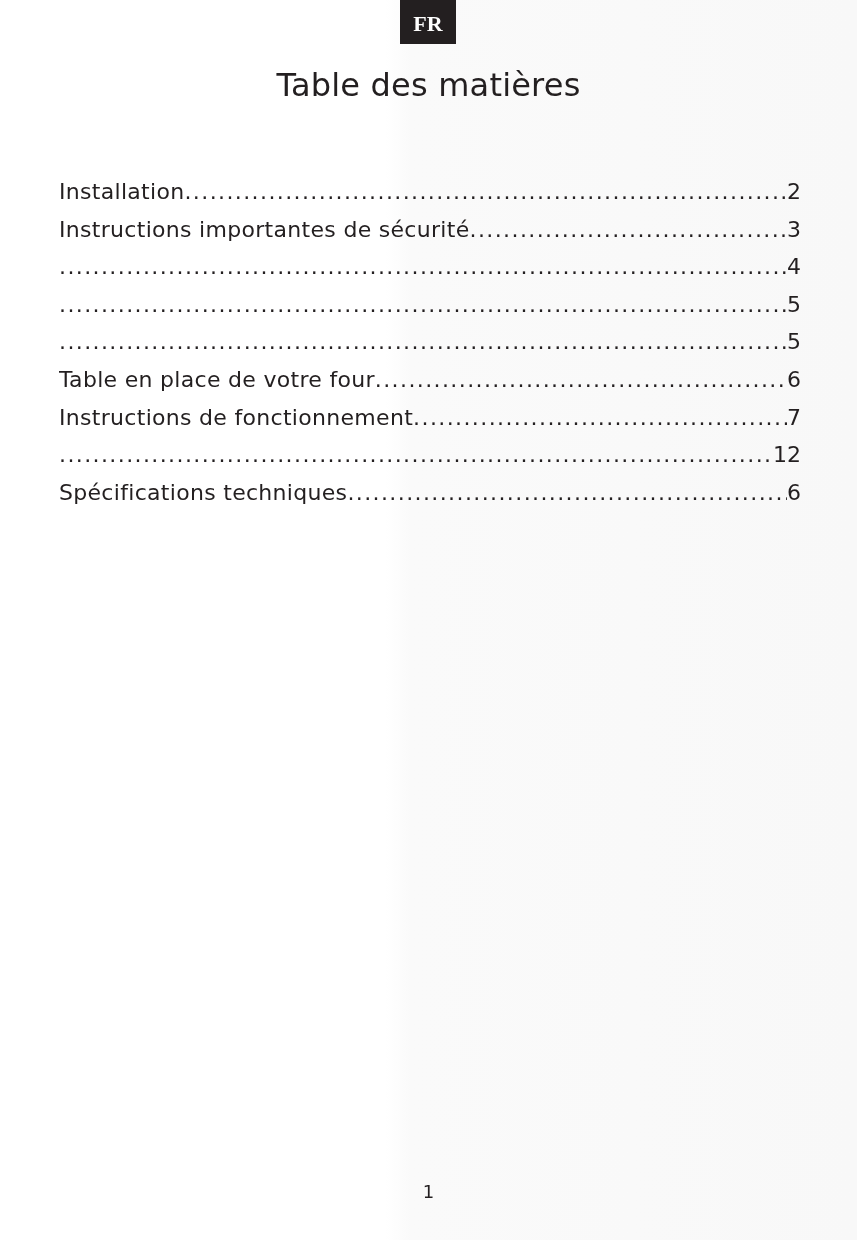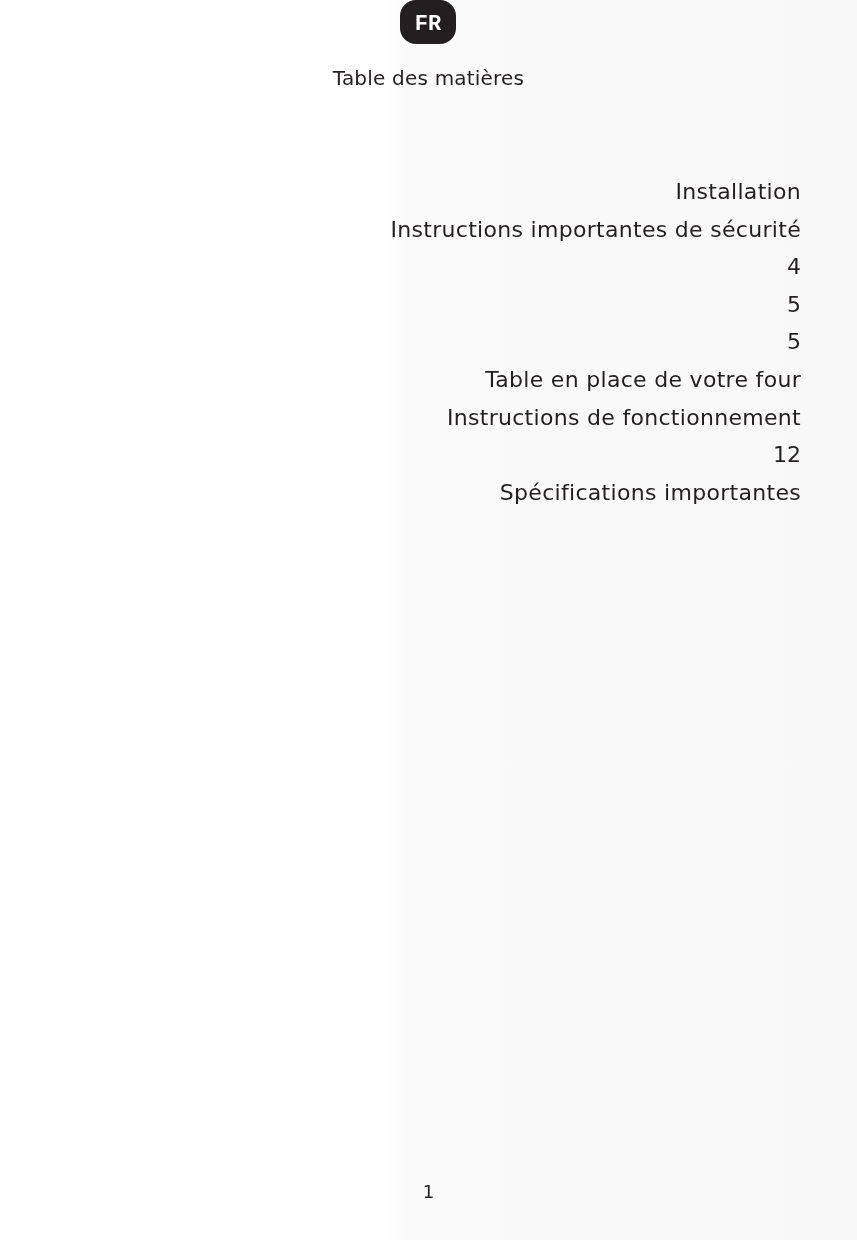--- a/index.html
+++ b/index.html
@@ -16,61 +16,59 @@
       color: #231f20;
     }
     .lang-badge {
       position: absolute;
       left: 400px;
       top: 0;
       width: 56px;
       height: 44px;
       background: #231f20;
       color: #ffffff;
-      font-family: Liberation Mono, monospace;
+      font-family: Liberation Serif, serif;
       font-weight: bold;
       font-size: 22px;
       display: flex;
       align-items: center;
       justify-content: center;
       padding-top: 4px;
       box-sizing: border-box;
-      border-radius: 16px;
     }
     .page-title {
       position: absolute;
       left: 0;
       width: 857px;
       top: 66px;
       text-align: center;
-      font-size: 20px;
+      font-size: 32px;
       font-weight: normal;
       letter-spacing: 0.2px;
       margin: 0;
       color: #231f20;
     }
     .toc {
       position: absolute;
       left: 59px;
       top: 173px;
       width: 742px;
       margin: 0;
       padding: 0;
       list-style: none;
     }
     .toc-entry {
       display: flex;
-      align-items: flex-end;
+      align-items: center;
       height: 37.6px;
       font-size: 22px;
       line-height: 37.6px;
       white-space: nowrap;
       overflow: hidden;
       color: #231f20;
-      flex-direction: column;
     }
     .toc-label {
       flex: 0 0 auto;
       letter-spacing: 0.3px;
     }
     .toc-dots {
       flex: 1 1 auto;
       overflow: hidden;
       white-space: nowrap;
       letter-spacing: 1.4px;
@@ -133,19 +131,19 @@
   <li class="toc-entry">
     <span class="toc-label">Instructions de fonctionnement</span>
     <span class="toc-dots"></span>
     <span class="toc-page">7</span>
   </li>
   <li class="toc-entry">
     <span class="toc-dots"></span>
     <span class="toc-page">12</span>
   </li>
   <li class="toc-entry">
-    <span class="toc-label">Spécifications importantes</span>
+    <span class="toc-label">Spécifications techniques</span>
     <span class="toc-dots"></span>
     <span class="toc-page">6</span>
   </li>
 </ul>
 
 <div class="page-number">1</div>
 
 </body></html>

